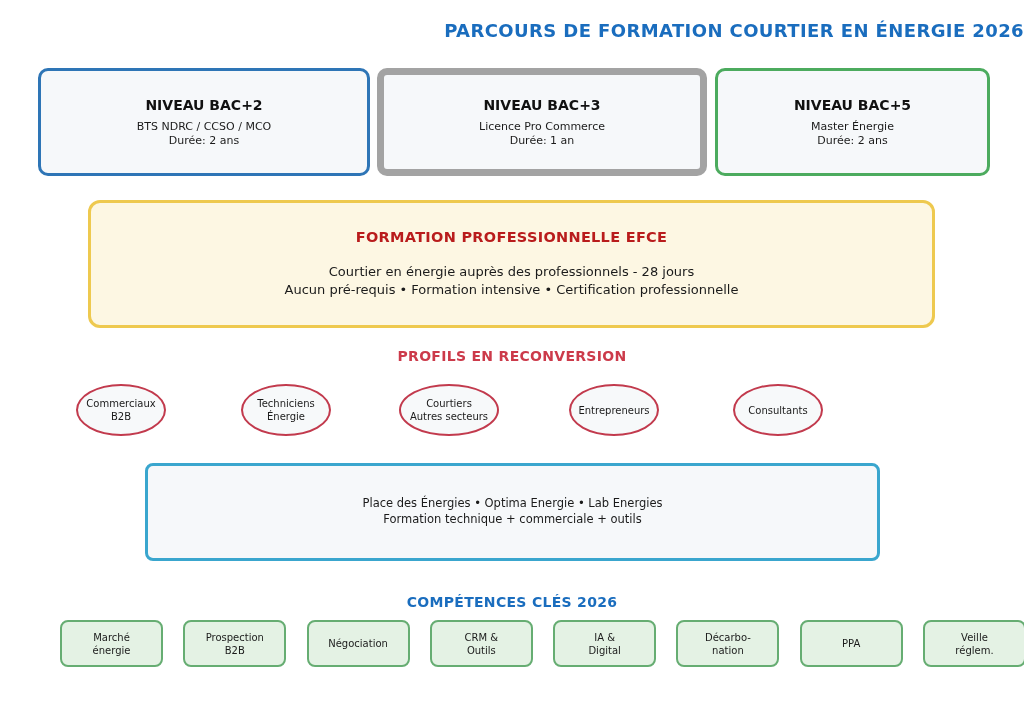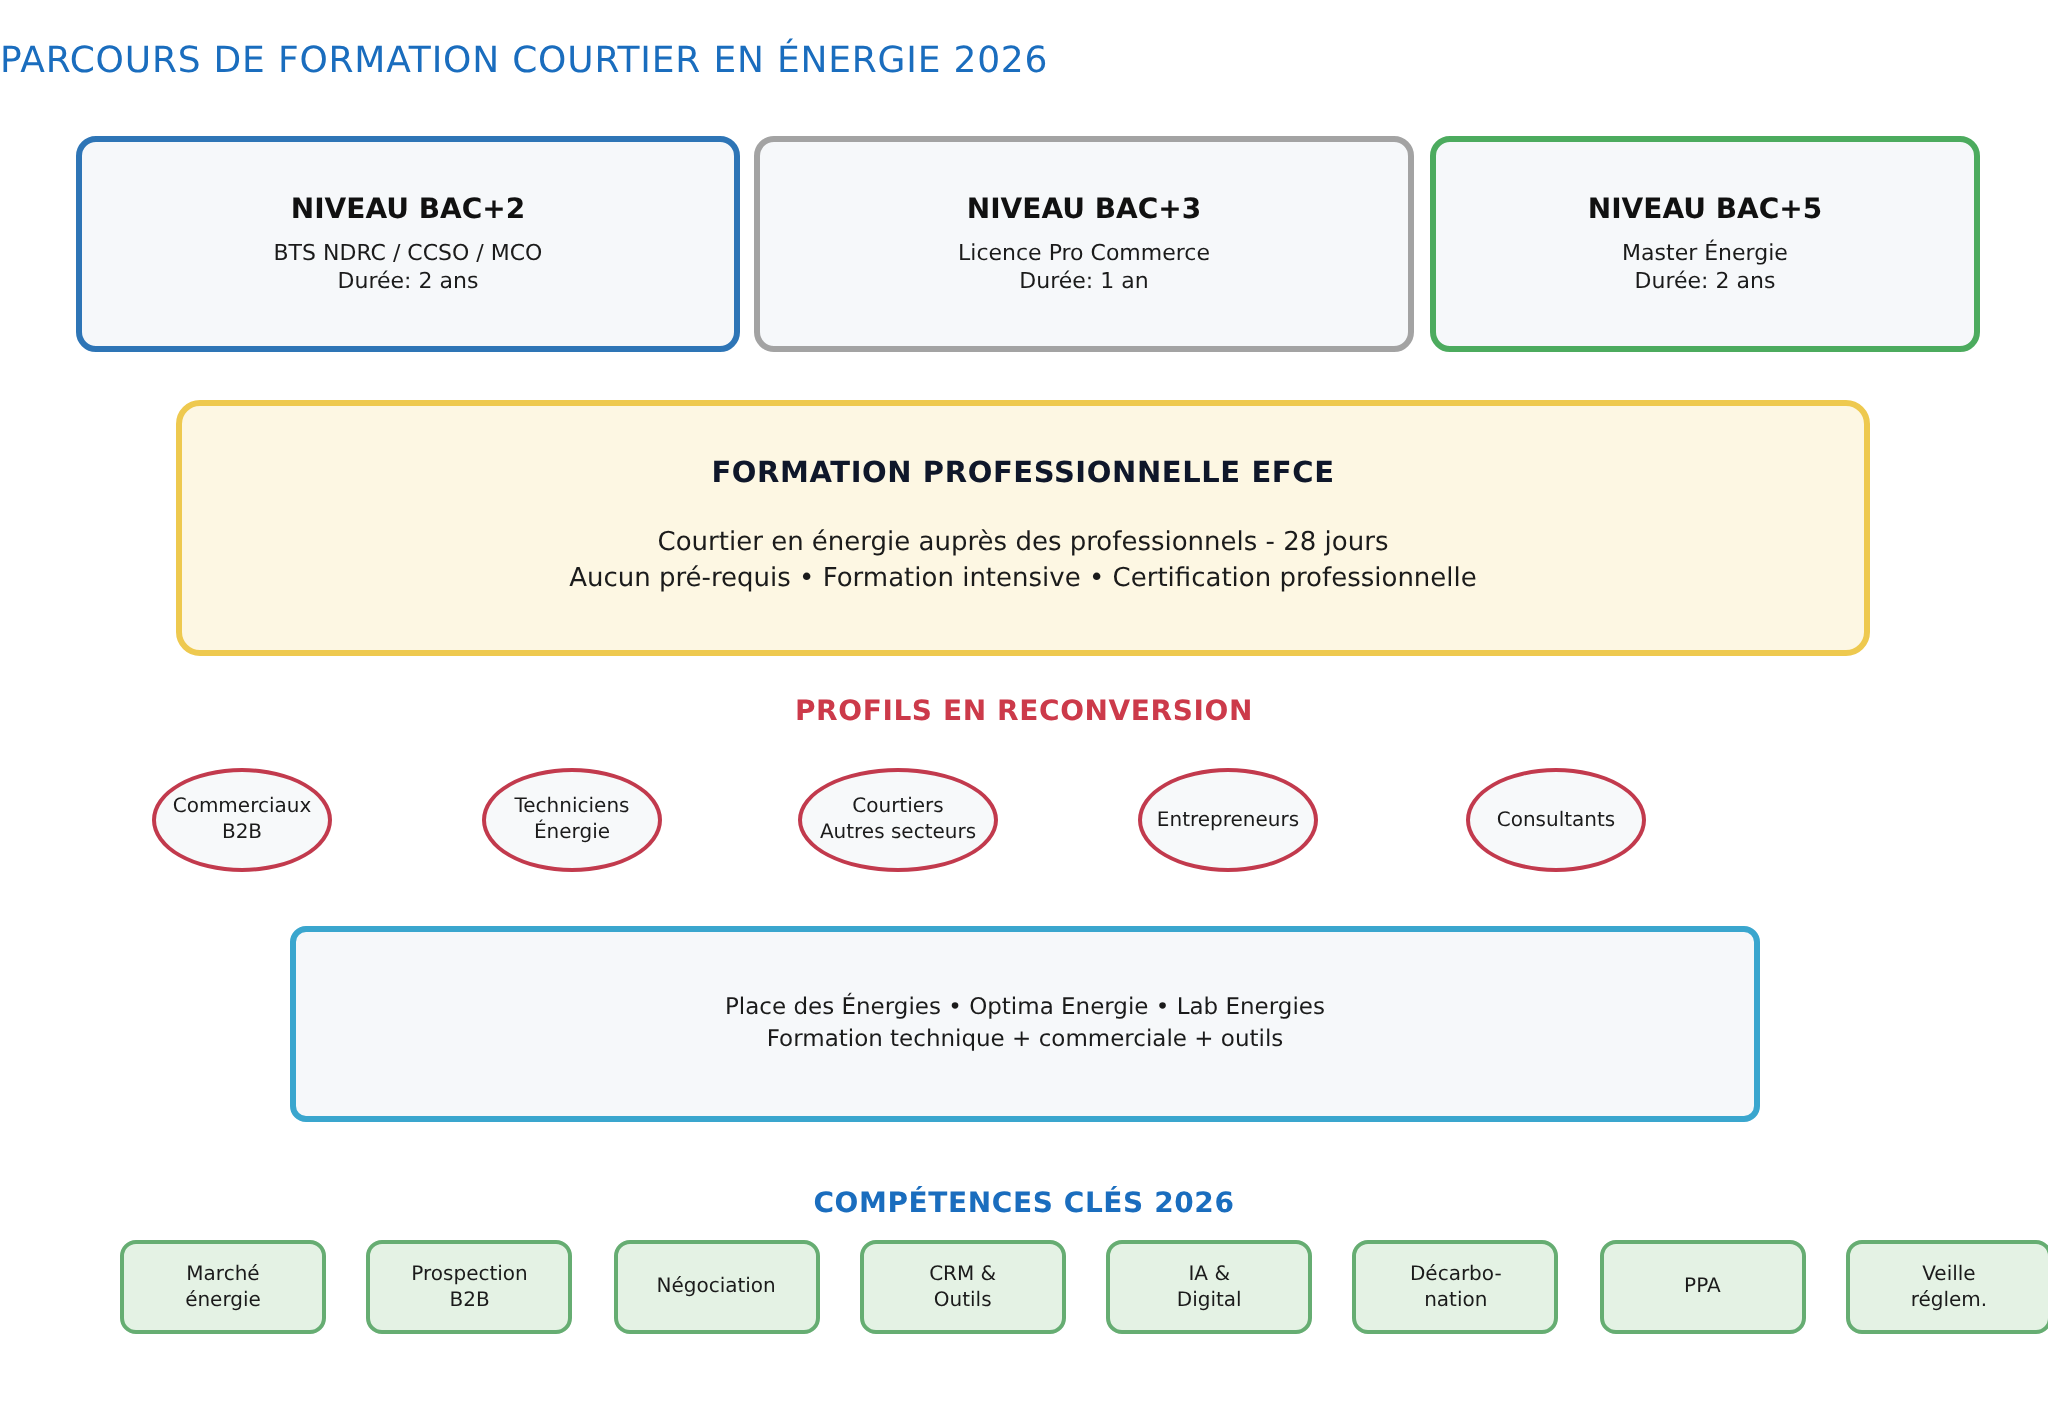--- a/index.html
+++ b/index.html
@@ -1,36 +1,36 @@
 <!DOCTYPE html>
 <html><head>
 <meta charset="utf-8">
 <style>
   html,body{margin:0;padding:0;background:#ffffff;}
   body{font-family:"DejaVu Sans","Liberation Sans",sans-serif;color:#1b1b1b;}
   .canvas{position:relative;width:1024px;height:712px;background:#ffffff;overflow:hidden;}
 
-  .page-title{position:absolute;top:20px;left:0;width:100%;text-align:left;
-    font-size:18px;font-weight:normal;color:#1a6dbe;letter-spacing:.4px;}
+  .page-title{position:absolute;top:20px;left:0;width:100%;text-align:right;
+    font-size:18px;font-weight:bold;color:#1a6dbe;letter-spacing:.4px;}
 
   
   .level-box{position:absolute;top:68px;height:108px;box-sizing:border-box;
     border-radius:10px;background:#f6f8fa;display:flex;flex-direction:column;
     justify-content:center;align-items:center;text-align:center;}
   .level-box .lv-title{font-size:14px;font-weight:bold;color:#111;margin-bottom:7px;}
   .level-box .lv-line{font-size:11px;line-height:1.25;color:#1b1b1b;}
   #level-0{left:38px;width:332px;border:3px solid #2e75b6;}
-  #level-1{left:377px;width:330px;border:3px solid #a3a3a3;}
+  #level-1{left:377px;width:330px;border:7px solid #a3a3a3;}
   #level-2{left:715px;width:275px;border:3px solid #4cab5e;}
 
   
   .efce-box{position:absolute;left:88px;top:200px;width:847px;height:128px;box-sizing:border-box;
     border:3px solid #eec94f;border-radius:12px;background:#fdf7e3;
     display:flex;flex-direction:column;justify-content:center;align-items:center;text-align:center;}
-  .efce-title{font-size:14.5px;font-weight:bold;color:#0f172a;letter-spacing:.3px;margin-bottom:18px;}
+  .efce-title{font-size:14.5px;font-weight:bold;color:#b91c1c;letter-spacing:.3px;margin-bottom:18px;}
   .efce-line{font-size:13px;line-height:1.35;color:#1b1b1b;}
 
   
   .profils-heading{position:absolute;top:348px;left:0;width:100%;text-align:center;
     font-size:14px;font-weight:bold;color:#cc3a4a;letter-spacing:.3px;}
   .ellipse{position:absolute;top:384px;height:52px;box-sizing:border-box;
     border:2.5px solid #c23a4d;border-radius:50%;background:#f7f9fa;
     display:flex;flex-direction:column;justify-content:center;align-items:center;
     text-align:center;}
   .ellipse .el-line{font-size:10px;line-height:1.3;color:#1b1b1b;white-space:nowrap;}

